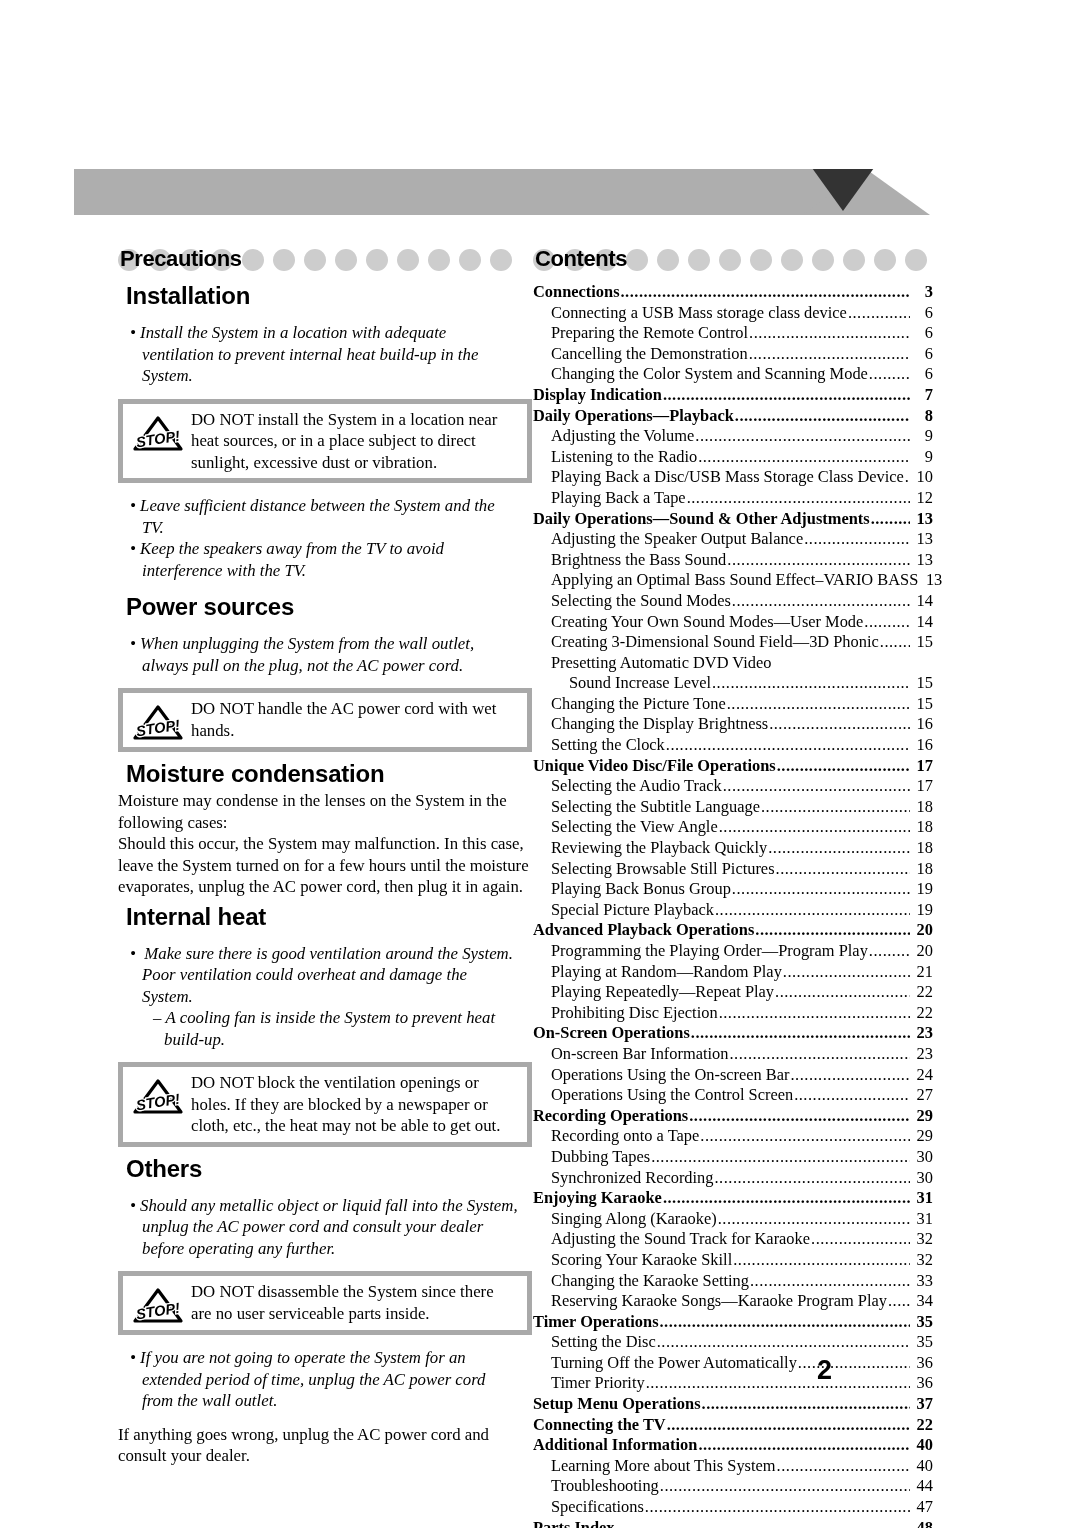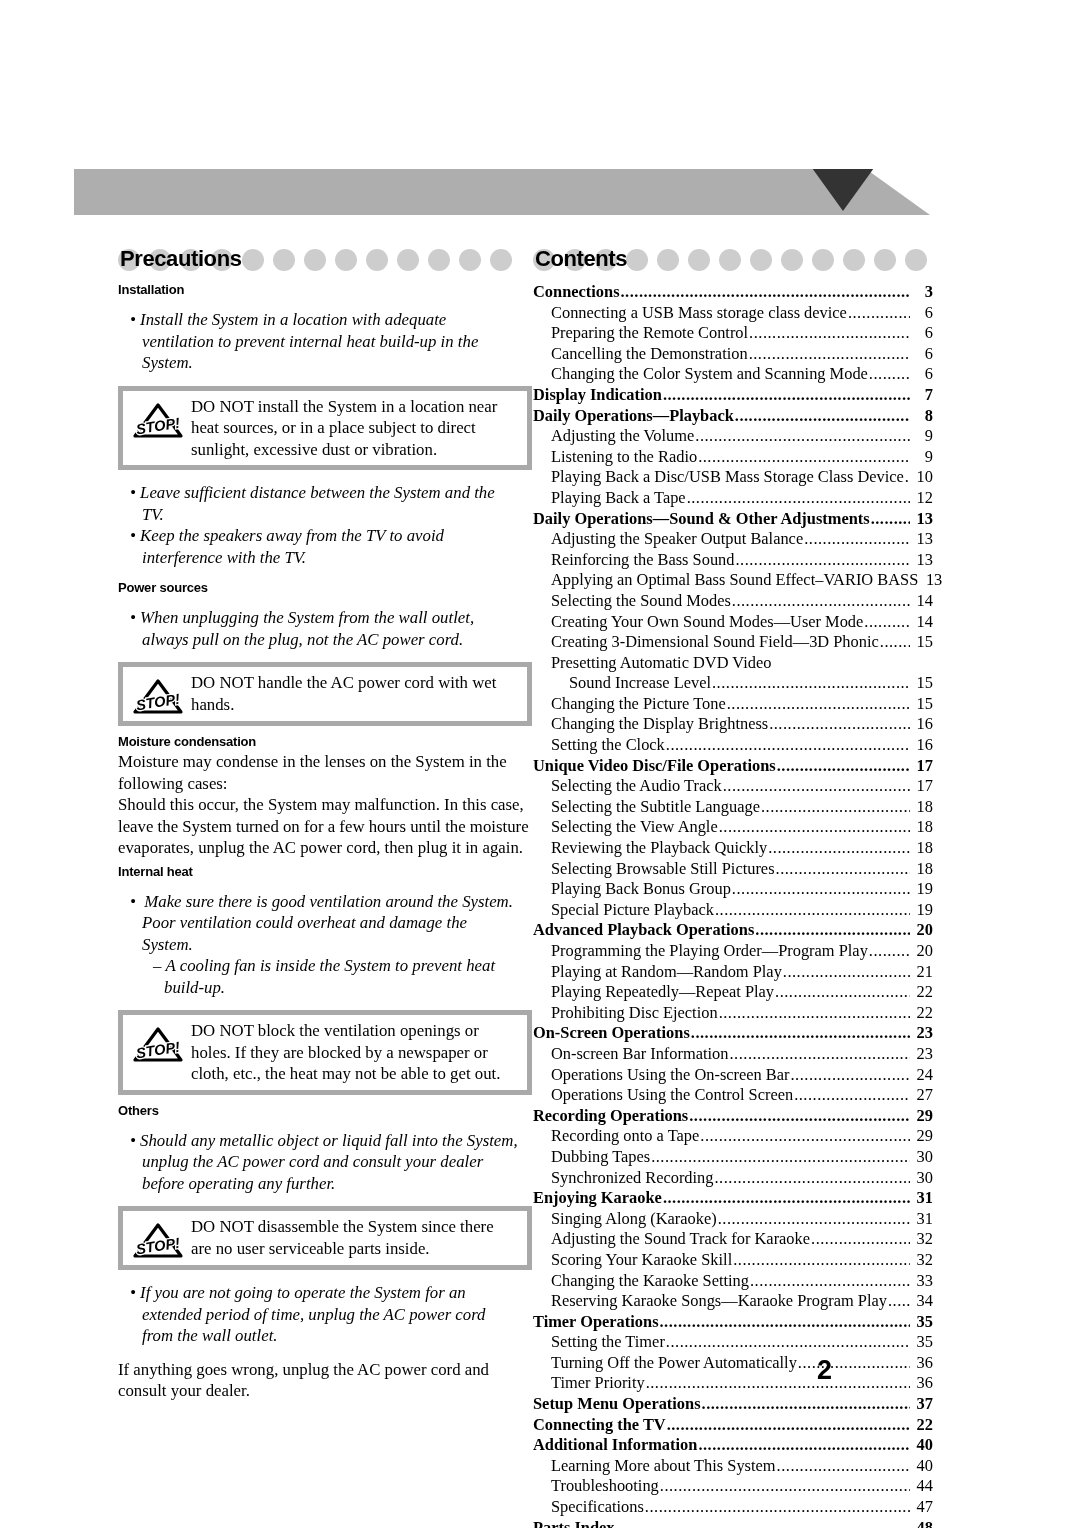--- a/index.html
+++ b/index.html
@@ -60,22 +60,22 @@
     font-size: 22px;
     letter-spacing: -0.4px;
     line-height: 26px;
     padding-left: 2px;
   }
 
   
   h3.sub-head {
     font-family: "Liberation Sans", sans-serif;
     font-weight: bold;
-    font-size: 13px;
-    margin: 5px 0 2px 0;
+    font-size: 24px;
+    margin: 5px 0 2px 8px;
     letter-spacing: -0.2px;
   }
   p.body, li.body {
     font-family: "Liberation Serif", serif;
     font-size: 16.8px;
     line-height: 21.5px;
     margin: 0;
   }
   ul.bullets {
     list-style: none;
@@ -360,21 +360,21 @@
           <span class="t-label">Daily Operations—Sound &amp; Other Adjustments </span>
           <span class="t-leader">................................................................................................................................................................</span>
           <span class="t-page">13</span>
         </div>
         <div class="toc-line lvl1">
           <span class="t-label">Adjusting the Speaker Output Balance </span>
           <span class="t-leader">................................................................................................................................................................</span>
           <span class="t-page">13</span>
         </div>
         <div class="toc-line lvl1">
-          <span class="t-label">Reinforcing the Bass Sound </span>
+          <span class="t-label">Brightness the Bass Sound </span>
           <span class="t-leader">................................................................................................................................................................</span>
           <span class="t-page">13</span>
         </div>
         <div class="toc-line lvl1">
           <span class="t-label">Applying an Optimal Bass Sound Effect–VARIO BASS </span>
           <span class="t-leader">................................................................................................................................................................</span>
           <span class="t-page">13</span>
         </div>
         <div class="toc-line lvl1">
           <span class="t-label">Selecting the Sound Modes </span>
@@ -550,21 +550,21 @@
           <span class="t-label">Reserving Karaoke Songs—Karaoke Program Play </span>
           <span class="t-leader">................................................................................................................................................................</span>
           <span class="t-page">34</span>
         </div>
         <div class="toc-line lvl0">
           <span class="t-label">Timer Operations </span>
           <span class="t-leader">................................................................................................................................................................</span>
           <span class="t-page">35</span>
         </div>
         <div class="toc-line lvl1">
-          <span class="t-label">Setting the Timer </span>
+          <span class="t-label">Setting the Disc </span>
           <span class="t-leader">................................................................................................................................................................</span>
           <span class="t-page">35</span>
         </div>
         <div class="toc-line lvl1">
           <span class="t-label">Turning Off the Power Automatically </span>
           <span class="t-leader">................................................................................................................................................................</span>
           <span class="t-page">36</span>
         </div>
         <div class="toc-line lvl1">
           <span class="t-label">Timer Priority </span>

